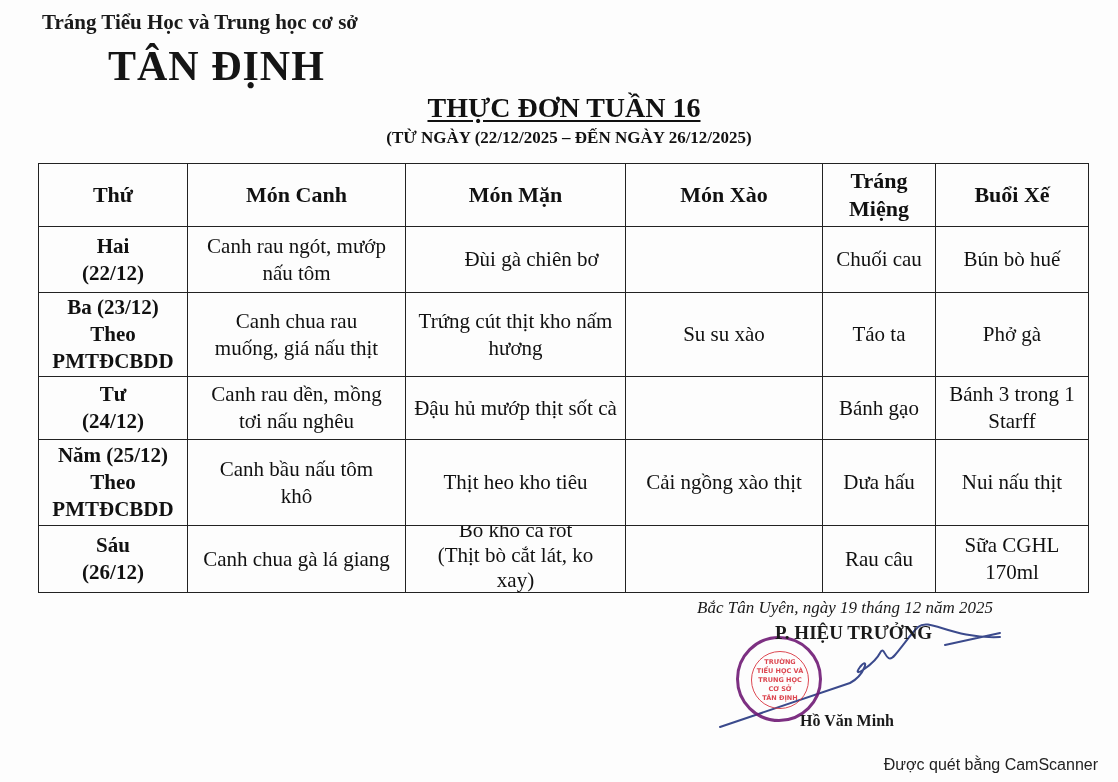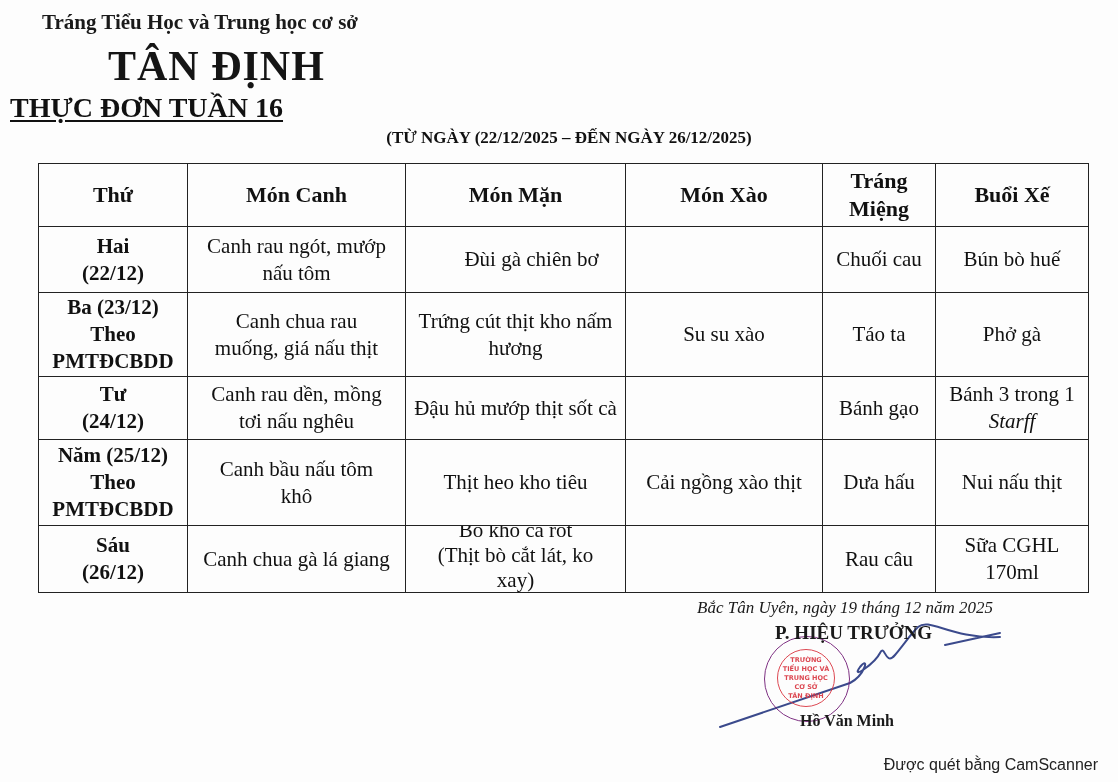--- a/index.html
+++ b/index.html
@@ -11,21 +11,21 @@
     .abs { position: absolute; }
     .school-line {
       left: 42px; top: 10px; font-size: 21px; font-weight: bold; color: #1a1a1a;
       letter-spacing: 0px;
     }
     .school-name {
       left: 108px; top: 42px; font-size: 42px; font-weight: bold; color: #151515;
       letter-spacing: 1px;
     }
     .menu-title {
-      left: 0; width: 1118px; top: 92px; font-size: 28px;
+      left: 0; width: 1118px; top: 92px; text-align: center; font-size: 28px;
       font-weight: bold; text-decoration: underline; text-underline-offset: 3px;
       padding-left: 10px; box-sizing: border-box;
     }
     .menu-range {
       left: 0; width: 1118px; top: 128px; text-align: center; font-size: 17px;
       font-weight: bold; padding-left: 20px; box-sizing: border-box;
     }
     table.menu {
       position: absolute; left: 38px; top: 163px; width: 1050px;
       border-collapse: collapse; table-layout: fixed;
@@ -47,22 +47,22 @@
     .place-date {
       left: 697px; top: 598px; font-size: 17px; font-style: italic; color: #1a1a1a;
     }
     .role {
       left: 775px; top: 622px; font-size: 19px; font-weight: bold; color: #1a1a1a;
     }
     .signer {
       left: 800px; top: 712px; font-size: 16px; font-weight: bold; color: #1a1a1a;
     }
     .stamp {
-      left: 764px; top: 636px; width: 86px; height: 86px; border-radius: 50%;
-      border: 1px solid #701a75; box-sizing: border-box; opacity: 0.9;
+      left: 736px; top: 636px; width: 86px; height: 86px; border-radius: 50%;
+      border: 3px solid #701a75; box-sizing: border-box; opacity: 0.9;
     }
     .stamp-inner {
       position: absolute; left: 12px; top: 12px; width: 56px; height: 56px; border-radius: 50%;
       border: 1.5px solid #d9343f; display: flex; flex-direction: column;
       align-items: center; justify-content: center; font-family: "DejaVu Sans", sans-serif;
       font-size: 6.5px; font-weight: bold; color: #d9343f; line-height: 9px; text-align: center;
     }
     .signature { left: 700px; top: 615px; }
     .scanner-note {
       right: 20px; top: 756px; font-family: "Liberation Sans", "DejaVu Sans", sans-serif;
@@ -112,21 +112,21 @@
         <td><span><span style="display: block;">Su su xào</span></span></td>
         <td><span><span style="display: block;">Táo ta</span></span></td>
         <td><span><span style="display: block;">Phở gà</span></span></td>
       </tr>
       <tr class="r3">
         <td class="day"><span><span style="display: block;">Tư</span><span style="display: block;">(24/12)</span></span></td>
         <td><span><span style="display: block;">Canh rau dền, mồng</span><span style="display: block;">tơi nấu nghêu</span></span></td>
         <td><span><span style="display: block;">Đậu hủ mướp thịt sốt cà</span></span></td>
         <td><span></span></td>
         <td><span><span style="display: block;">Bánh gạo</span></span></td>
-        <td><span><span style="display: block;">Bánh 3 trong 1</span><span style="display: block; font-style: italic;">Starff</span></span></td>
+        <td><span><span style="display: block;">Bánh 3 trong 1</span><span style="display: block;">Starff</span></span></td>
       </tr>
       <tr class="r4">
         <td class="day"><span><span style="display: block;">Năm (25/12)</span><span style="display: block;">Theo</span><span style="display: block;">PMTĐCBDD</span></span></td>
         <td><span><span style="display: block;">Canh bầu nấu tôm</span><span style="display: block;">khô</span></span></td>
         <td><span><span style="display: block;">Thịt heo kho tiêu</span></span></td>
         <td><span><span style="display: block;">Cải ngồng xào thịt</span></span></td>
         <td><span><span style="display: block;">Dưa hấu</span></span></td>
         <td><span><span style="display: block;">Nui nấu thịt</span></span></td>
       </tr>
       <tr class="r5">

